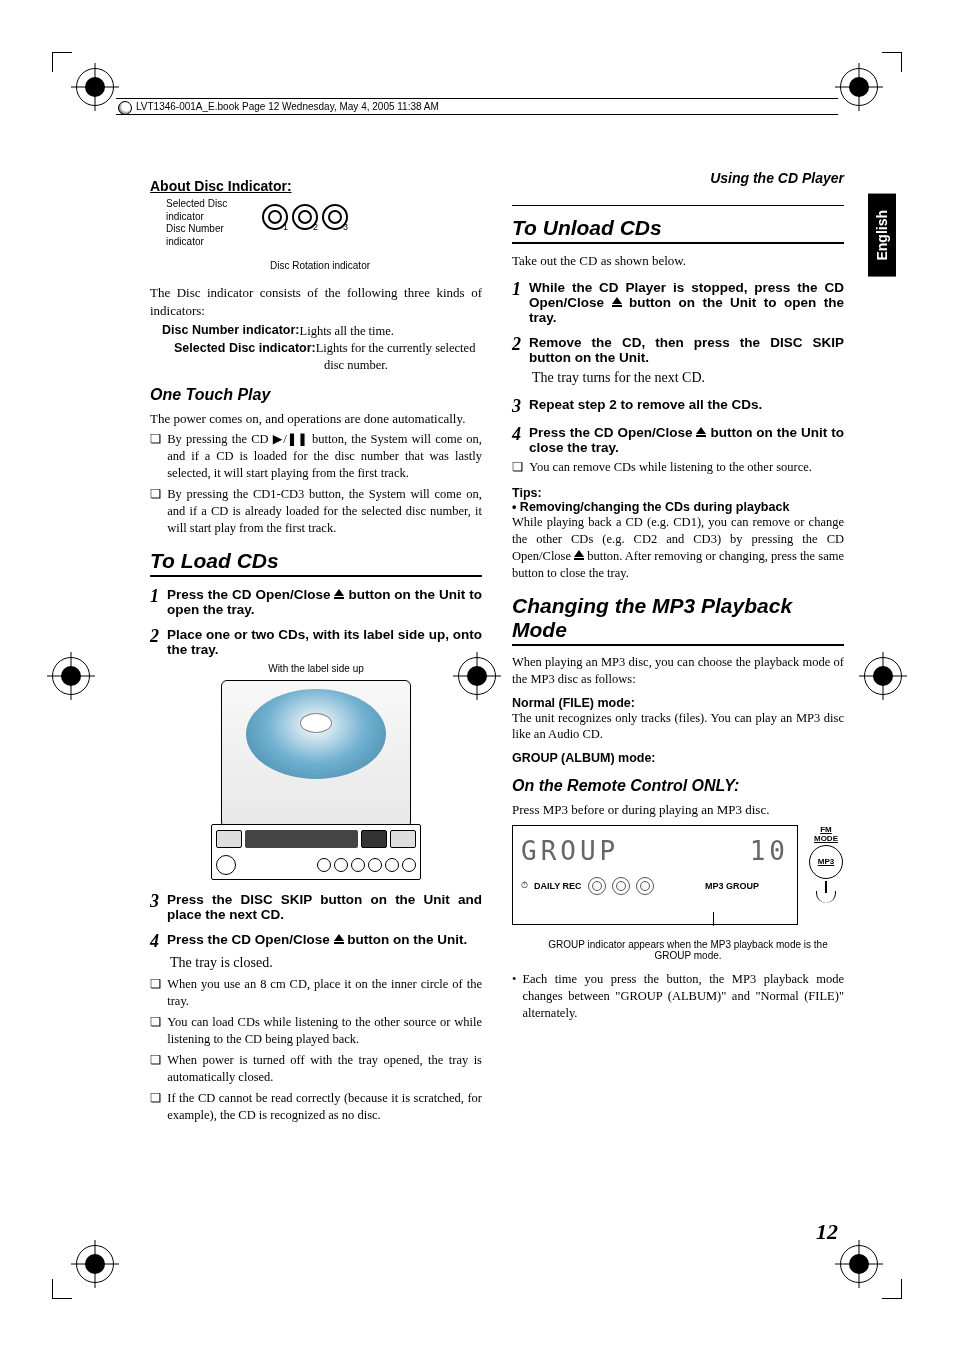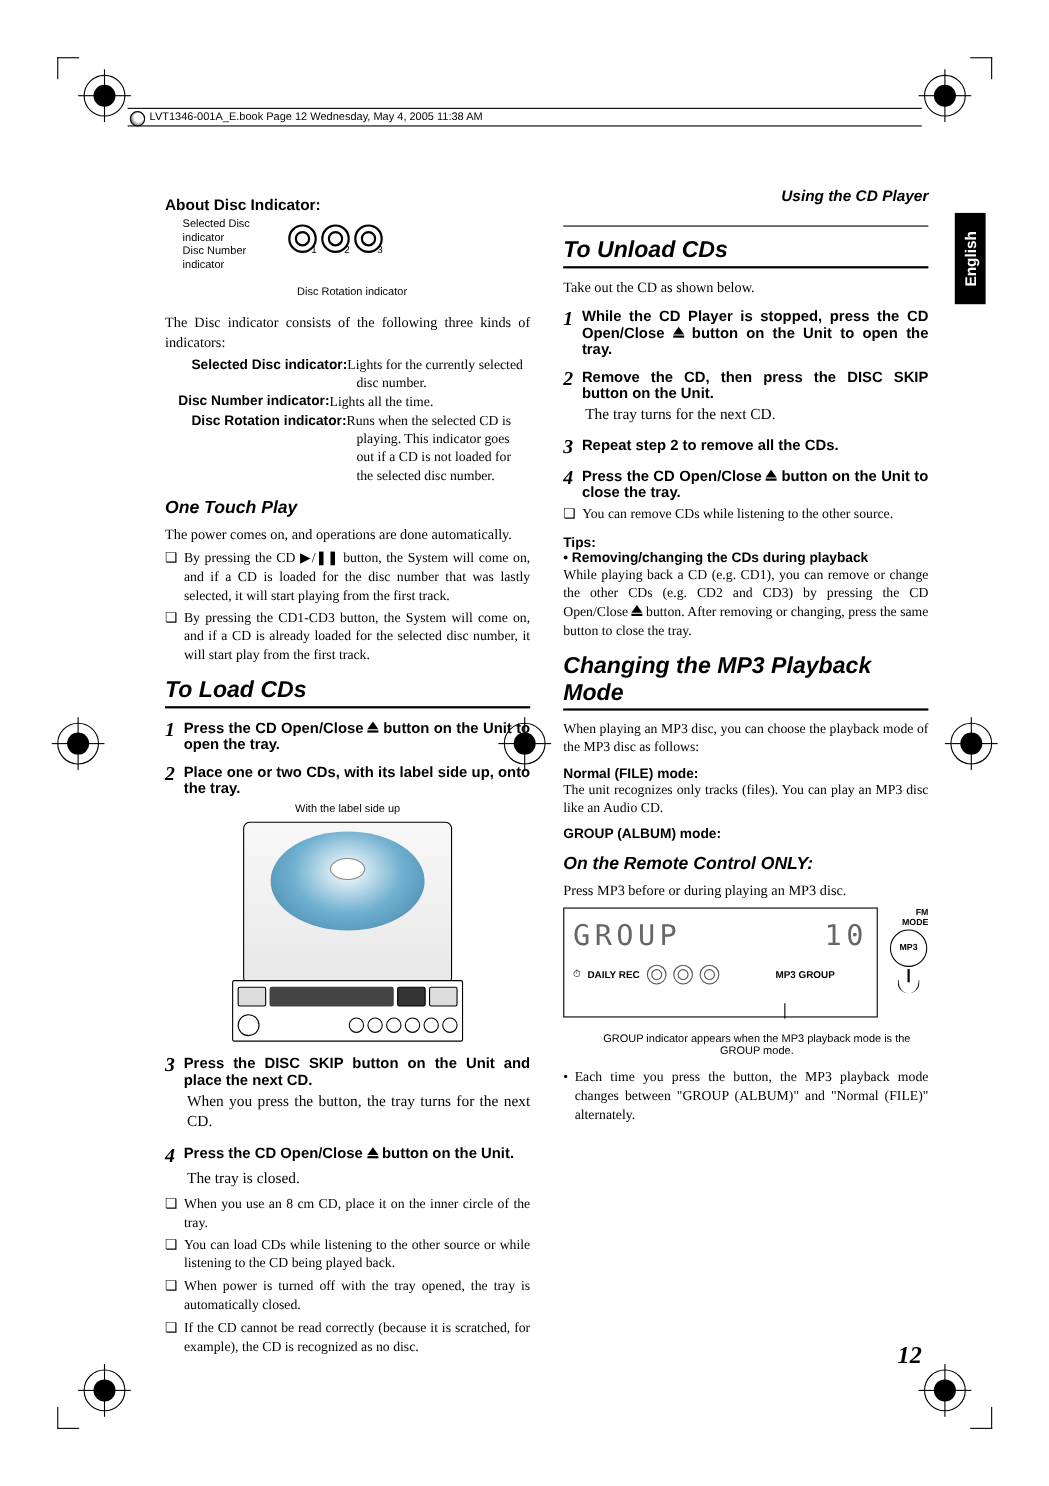--- a/index.html
+++ b/index.html
@@ -20,21 +20,21 @@
   .t-br { bottom: 68px; right: 76px; }
   .t-ml { top: 50%; left: 52px; transform: translateY(-50%); }
   .t-mr { top: 50%; right: 52px; transform: translateY(-50%); }
   .t-mc { top: 50%; left: 50%; transform: translate(-50%, -50%); }
   .header-line { position: absolute; top: 98px; left: 116px; right: 116px; font: 10px Arial, sans-serif; border-top: 1px solid #000; border-bottom: 1px solid #000; padding: 2px 0 2px 20px; }
   .header-line::before { content: ""; position: absolute; left: 2px; top: 2px; width: 12px; height: 12px; border: 1px solid #000; background: radial-gradient(circle at 60% 40%, #fff 40%, #888 70%, #000 100%); border-radius: 50%; }
   .page { position: absolute; top: 170px; left: 150px; right: 110px; bottom: 120px; display: flex; gap: 30px; font-size: 13px; line-height: 1.35; }
   .col { flex: 1; min-width: 0; }
   .running-head { text-align: right; font: italic bold 14px Arial, sans-serif; border-bottom: 1px solid #000; padding-bottom: 19px; margin-bottom: 10px; }
   .lang-tab { position: absolute; top: 194px; right: 58px; background: #000; color: #fff; font: bold 14px Arial, sans-serif; padding: 16px 6px; writing-mode: vertical-rl; transform: rotate(180deg); }
-  h3.sub { font: bold 14px Arial, sans-serif; margin: 8px 0 4px; }
+  h3.sub { font: bold 14px Arial, sans-serif; margin: 8px 0 4px; text-decoration: underline; }
   h3.oblique { font: bold italic 16px Arial, sans-serif; margin: 12px 0 6px; }
   h2.section { font: bold italic 21px Arial, sans-serif; border-bottom: 2px solid #000; padding-bottom: 2px; margin: 12px 0 8px; }
   .indicator-diagram { position: relative; height: 80px; margin-bottom: 6px; }
   .ind-labels { position: absolute; left: 16px; top: 0; font: 10px Arial, sans-serif; line-height: 1.25; width: 90px; }
   .ind-discs { position: absolute; left: 112px; top: 6px; display: flex; gap: 4px; }
   .disc-icn { width: 26px; height: 26px; border: 2px solid #000; border-radius: 50%; position: relative; }
   .disc-icn::before { content: ""; position: absolute; inset: 4px; border: 2px solid #000; border-radius: 50%; }
   .disc-icn .num { position: absolute; right: -2px; bottom: -4px; font: 9px Arial, sans-serif; }
   .ind-caption { position: absolute; left: 120px; top: 62px; font: 10px Arial, sans-serif; }
   .desc { margin: 4px 0; }
@@ -71,21 +71,21 @@
   .remote-area { display: flex; align-items: flex-start; gap: 10px; margin-top: 6px; }
   .lcd-panel { border: 1px solid #000; width: 330px; height: 100px; position: relative; padding: 8px; }
   .lcd-seg { font-family: monospace; font-size: 26px; letter-spacing: 4px; color: #666; }
   .lcd-row2 { display: flex; align-items: center; gap: 6px; margin-top: 8px; }
   .lcd-small { font: 9px Arial, sans-serif; }
   .lcd-disc { width: 18px; height: 18px; border: 1.5px solid #555; border-radius: 50%; position: relative; }
   .lcd-disc::before { content: ""; position: absolute; inset: 3px; border: 1.5px solid #555; border-radius: 50%; }
   .mp3grp { font: bold 9px Arial, sans-serif; margin-left: auto; margin-right: 30px; }
   .lcd-leader { position: absolute; left: 200px; bottom: -2px; width: 1px; height: 14px; background: #000; }
   .lcd-caption { font: 10px Arial, sans-serif; text-align: center; margin: 14px 0 10px 20px; }
-  .fm-button { width: 42px; text-align: right; }
+  .fm-button { width: 42px; text-align: center; text-decoration: underline; }
   .fm-label { font: bold 8px Arial, sans-serif; }
   .fm-circle { width: 34px; height: 34px; border: 1.5px solid #000; border-radius: 50%; margin: 2px auto; display: flex; align-items: center; justify-content: center; font: bold 8px Arial, sans-serif; }
   .fm-stem { width: 1.5px; height: 12px; background: #000; margin: 0 auto; }
   .fm-legs { width: 20px; height: 12px; margin: -2px auto 0; border-left: 1.5px solid #000; border-right: 1.5px solid #000; border-radius: 0 0 10px 10px; }
   .pagenum { position: absolute; bottom: 106px; right: 116px; font: bold italic 22px "Times New Roman", serif; }
   .just { text-align: justify; }
 </style>
 </head>
 <body>
 
@@ -134,26 +134,25 @@
         <div class="disc-icn">
             <span class="num">2</span>
           </div>
         <div class="disc-icn">
             <span class="num">3</span>
           </div>
       </div>
       <div class="ind-caption">Disc Rotation indicator</div>
     </div>
     <p class="desc just">The Disc indicator consists of the following three kinds of indicators:</p>
-    <div class="def-row hang"><span class="term">Selected Disc indicator:</span><span class="val">Lights for the currently selected disc number.</span></div>
     <div class="def-row">
         <span class="term">Disc Number indicator:</span>
         <span> Lights all the time.</span>
       </div>
-    <div class="def-row hang"><span class="term">Disc Rotation indicator:</span><span class="val">Runs when the selected CD is playing. This indicator goes out if a CD is not loaded for the selected disc number.</span></div>
+    <div class="def-row hang"><span class="term">Selected Disc indicator:</span><span class="val">Lights for the currently selected disc number.</span></div>
 
     <h3 class="oblique">One Touch Play</h3>
     <p class="desc">The power comes on, and operations are done automatically.</p>
     <div class="bullet">
         <span class="mark">❏</span>
         <span class="just">By pressing the CD ▶/❚❚ button, the System will come on, and if a CD is loaded for the disc number that was lastly selected, it will start playing from the first track.</span>
       </div>
     <div class="bullet">
         <span class="mark">❏</span>
         <span class="just">By pressing the CD1-CD3 button, the System will come on, and if a CD is already loaded for the selected disc number, it will start play from the first track.</span>
@@ -190,21 +189,20 @@
             <div class="mini"></div>
             <div class="mini"></div>
             <div class="mini"></div>
           </div>
       </div>
     </div>
     <div class="step">
         <span class="num">3</span>
         <span class="txt">Press the DISC SKIP button on the Unit and place the next CD.</span>
       </div>
-    <p class="step-sub">When you press the button, the tray turns for the next CD.</p>
     <div class="step">
         <span class="num">4</span>
         <span class="txt"><span>Press the CD Open/Close </span><span class="eject"></span><span> button on the Unit.</span></span>
       </div>
     <p class="step-sub">The tray is closed.</p>
     <div class="bullet">
         <span class="mark">❏</span>
         <span class="just">When you use an 8 cm CD, place it on the inner circle of the tray.</span>
       </div>
     <div class="bullet">

